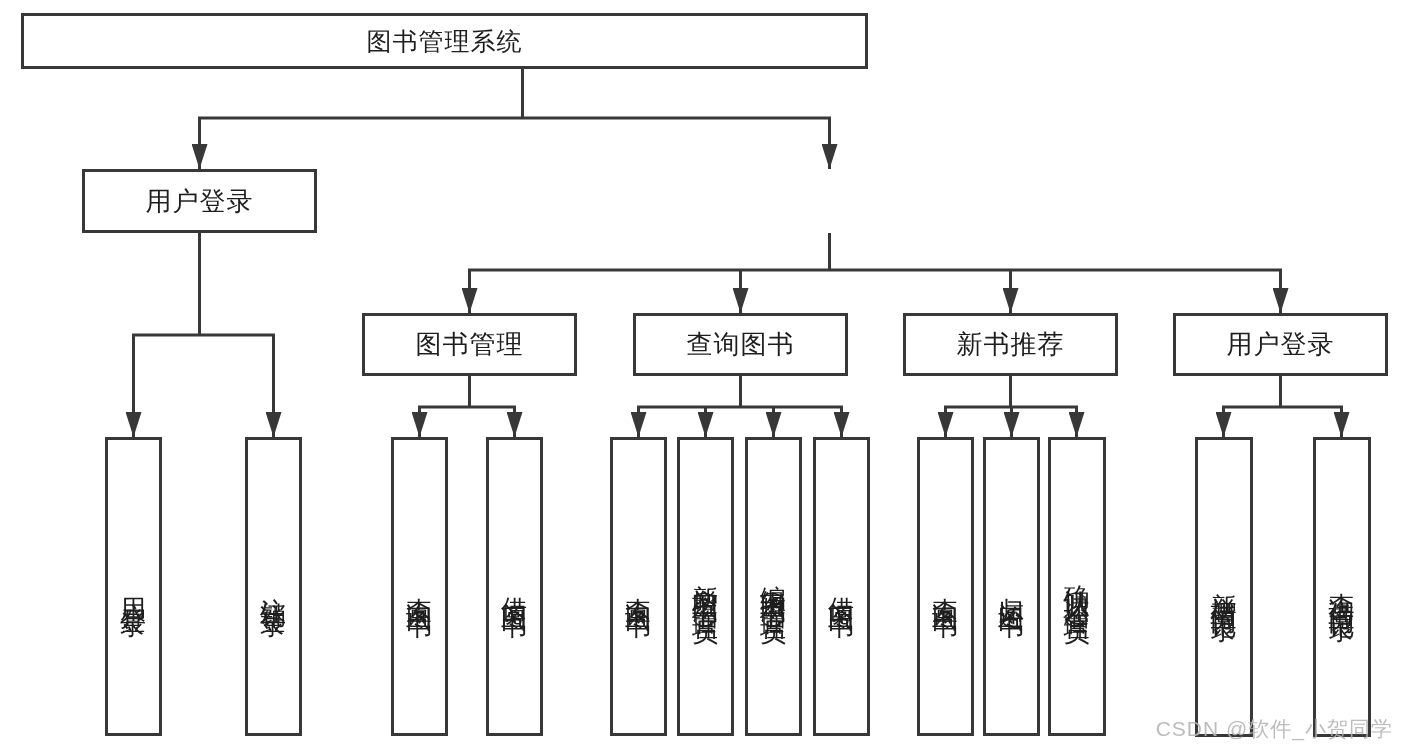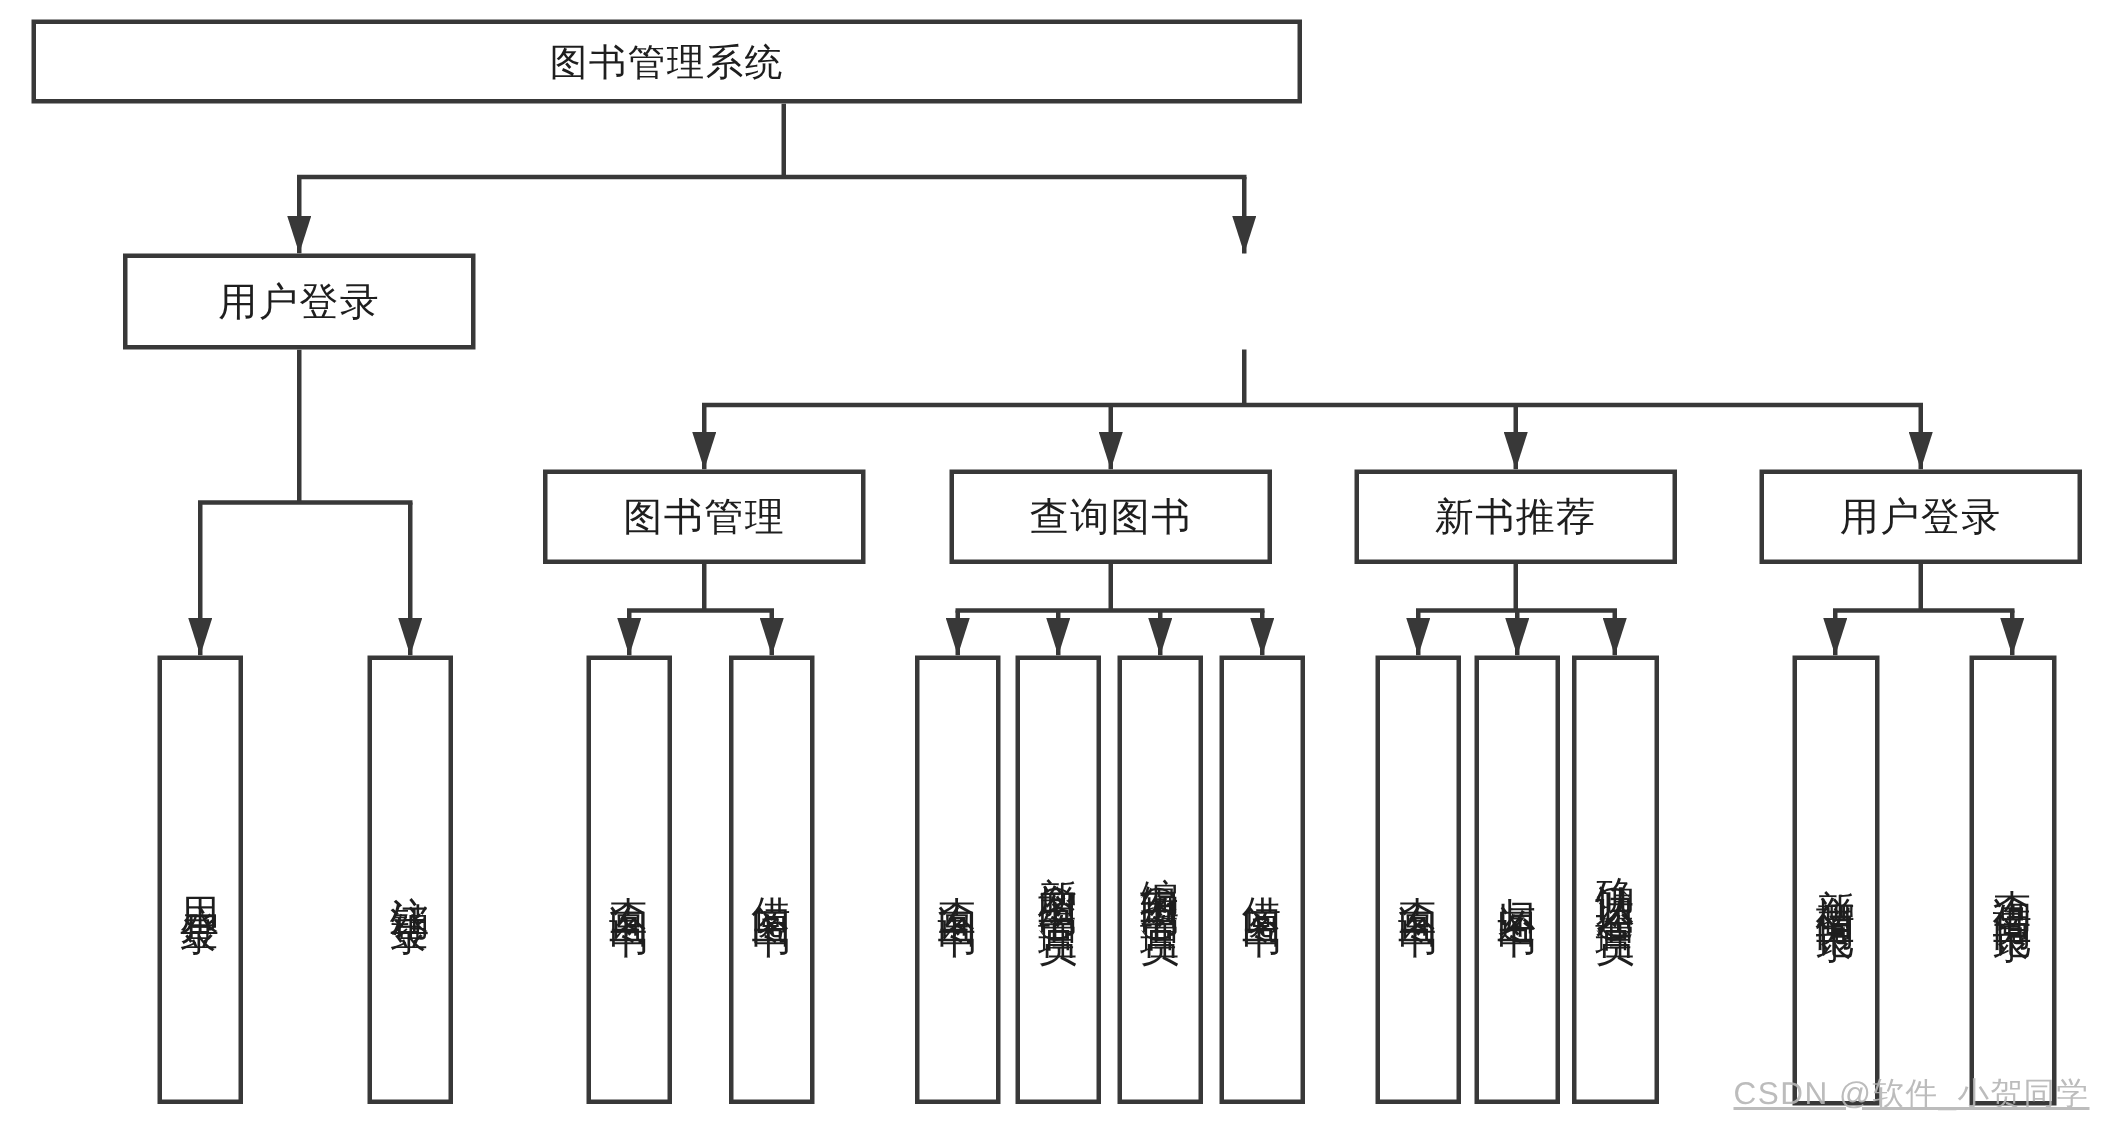--- a/index.html
+++ b/index.html
@@ -49,21 +49,20 @@
   .watermark {
     position: absolute;
     right: 12px;
     bottom: 4px;
     z-index: 5;
     font-size: 21px;
     letter-spacing: 1px;
     color: var(--watermark);
     opacity: 0.9;
     white-space: nowrap;
-    text-decoration: underline;
   }
 </style>
 </head>
 <body>
 
 <div class="canvas">
 
   <svg id="connectors" viewBox="0 0 1405 747" xmlns="http://www.w3.org/2000/svg">
     <defs>
       <marker id="arrow" viewBox="0 0 25 16" refX="25" refY="8" markerWidth="25" markerHeight="16" markerUnits="userSpaceOnUse" orient="auto">

